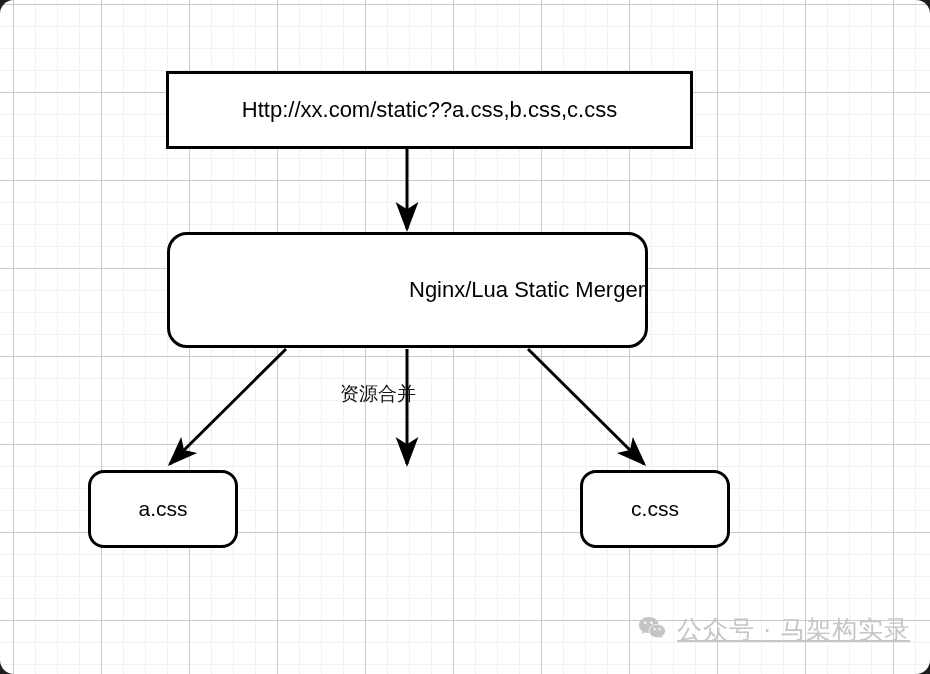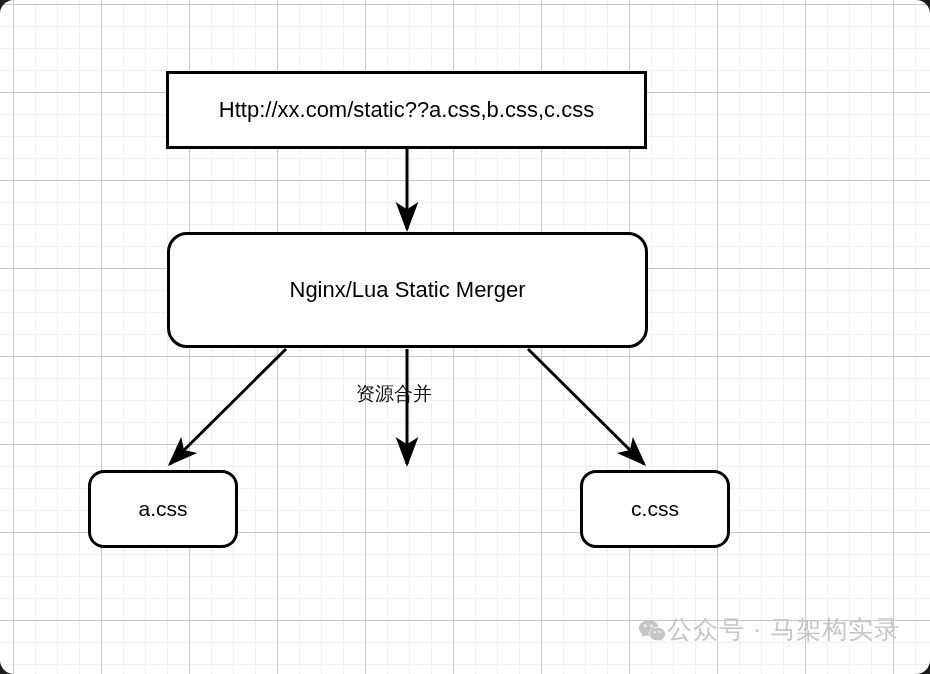--- a/index.html
+++ b/index.html
@@ -55,32 +55,33 @@
     z-index: 3;
   }
   .node-label {
     text-align: center;
     line-height: 1.2;
     white-space: nowrap;
   }
   #node-request {
     left: 166px;
     top: 71px;
-    width: 481px;
+    width: 527px;
     height: 78px;
     border-radius: 0;
   }
   #node-request .node-label { font-size: 22px; }
 
   #node-merger {
     left: 167px;
     top: 232px;
     width: 481px;
     height: 116px;
     border-radius: 20px;
+    justify-content: flex-end;
   }
   #node-merger .node-label { font-size: 22px; }
 
   .leaf {
     top: 470px;
     width: 150px;
     height: 78px;
     border-radius: 16px;
   }
   .leaf .node-label { font-size: 21px; }
@@ -90,33 +91,35 @@
 
   .edge-label {
     position: absolute;
     font-size: 19px;
     color: #111111;
     white-space: nowrap;
     z-index: 4;
     background: transparent;
   }
   #edge-label-merge {
-    left: 356px;
+    left: 340px;
     top: 381px;
   }
 
   #watermark {
     position: absolute;
     left: 645px;
     top: 613px;
     display: flex;
-    align-items: flex-end;
+    align-items: flex-start;
+    gap: 10px;
     color: #c5c5c5;
     z-index: 5;
     user-select: none;
+    text-decoration: underline;
   }
   #watermark .wm-text {
     font-size: 25px;
     letter-spacing: 1px;
     white-space: nowrap;
   }
   #watermark .wm-icon {
     width: 30px;
     height: 30px;
     display: block;

